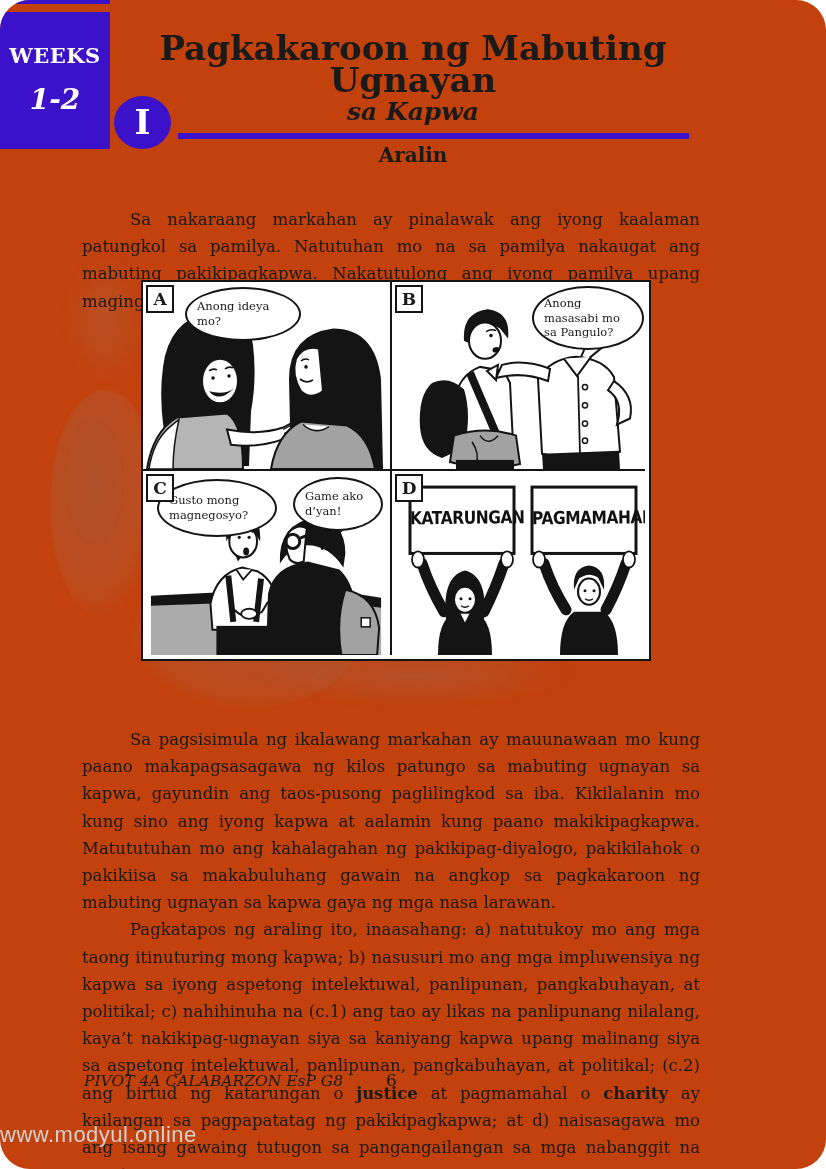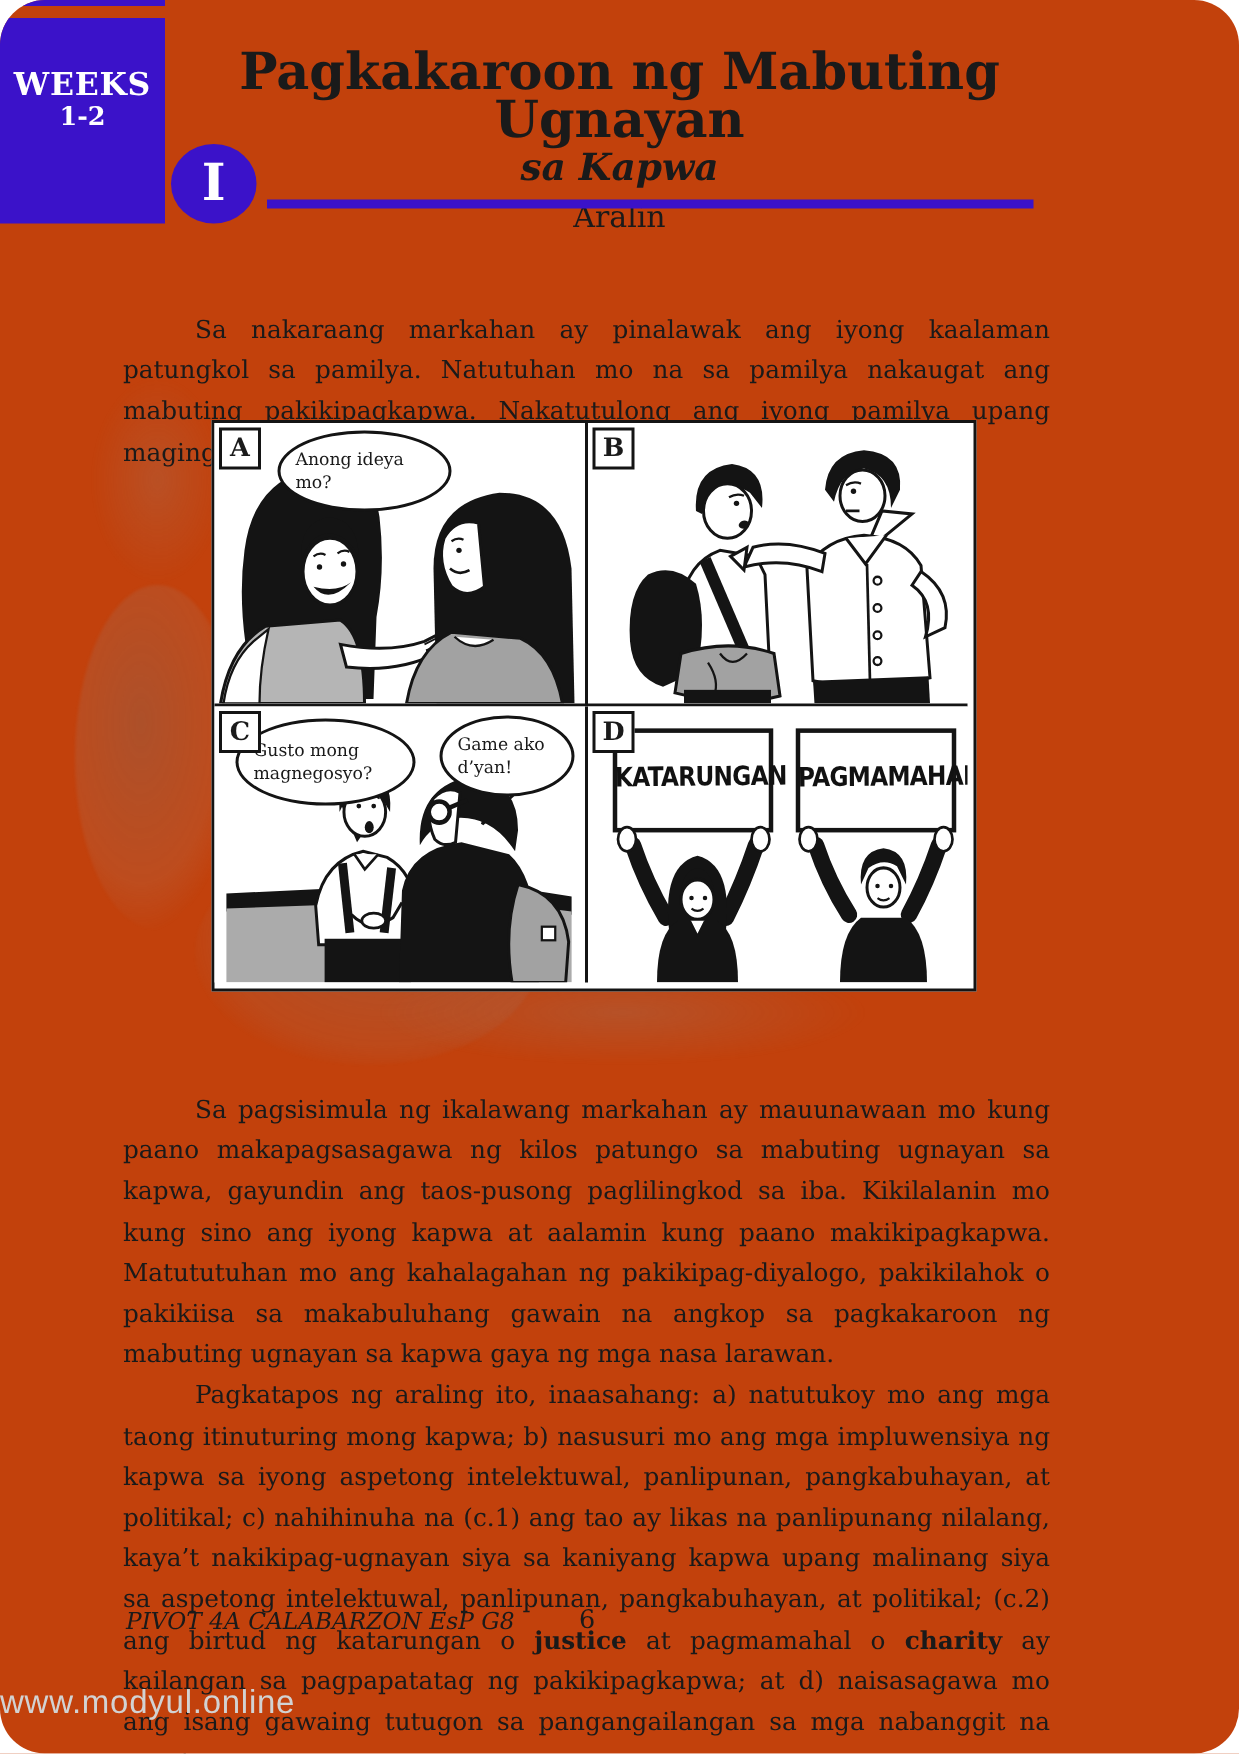--- a/index.html
+++ b/index.html
@@ -4,28 +4,28 @@
 <style>
   html,body{margin:0;padding:0;background:#fff;}
   #page{position:relative;width:826px;height:1169px;background:#c2410c;overflow:hidden;
         font-family:"DejaVu Serif","Liberation Serif",serif;color:#1a1a1a;border-radius:30px;}
 
   
   .top-strip{position:absolute;left:0;top:0;width:110px;height:4px;background:#3b12c9;}
   .weeks-box{position:absolute;left:0;top:12px;width:110px;height:137px;background:#3b12c9;
              color:#fff;text-align:center;font-weight:bold;}
   .weeks-box .w1{font-size:21px;margin-top:31px;letter-spacing:.5px;}
-  .weeks-box .w2{font-size:17px;margin-top:0;}
+  .weeks-box .w2{font-size:28px;margin-top:15px;font-style:italic;}
   .lesson-circle{position:absolute;left:114px;top:96px;width:57px;height:53px;border-radius:50%;
                  background:#3b12c9;color:#fff;font-size:34px;font-weight:bold;text-align:center;
                  line-height:52px;}
   .title-block{position:absolute;left:116px;top:32px;width:594px;text-align:center;}
   .title-line1{font-size:34px;font-weight:bold;line-height:32px;}
   .title-line2{font-size:25px;font-weight:bold;line-height:32px;font-style:italic;}
-  .subtitle{font-size:20px;line-height:28px;margin-top:2px;}
+  .subtitle{font-size:20px;line-height:28px;margin-top:13px;font-weight:bold;}
   .divider{position:absolute;left:178px;top:133px;width:511px;height:6px;background:#3b12c9;}
 
   
   .bodytext{position:absolute;left:82px;width:618px;font-size:16.5px;line-height:27.2px;
             text-align:justify;}
   .p1{top:158px;margin-top:48px;}
   .p23{top:698px;margin-top:28px;}
   .indent{text-indent:48px;}
   .bodytext p{margin:0;}
 
@@ -152,20 +152,21 @@
         <circle cx="193" cy="104" r="2.6" fill="#fff" stroke="#141414" stroke-width="1.5"></circle>
         <circle cx="193" cy="122" r="2.6" fill="#fff" stroke="#141414" stroke-width="1.5"></circle>
         <circle cx="193" cy="140" r="2.6" fill="#fff" stroke="#141414" stroke-width="1.5"></circle>
         <circle cx="193" cy="157" r="2.6" fill="#fff" stroke="#141414" stroke-width="1.5"></circle>
         <path d="M158,86 Q132,76 110,82 L104,95 Q130,88 156,98 Z" fill="#fff" stroke="#141414" stroke-width="2"></path>
         <path d="M106,82 L95,88 L104,97 Z" fill="#fff" stroke="#141414" stroke-width="2"></path>
         <path d="M222,98 Q243,112 238,135 L225,141 Q232,118 216,107 Z" fill="#fff" stroke="#141414" stroke-width="2"></path>
         <path d="M150,170 L227,167 L228,185 L151,185 Z" fill="#141414"></path>
       </svg>
       <div class="panel-label">B</div>
+      <div class="bubble bub-b">Anong masasabi mo sa Pangulo?</div>
     </div>
 
     <div class="panel c">
       <svg viewBox="0 0 249 183" preserveAspectRatio="none">
         <path d="M84,60 L96,88 L114,62 Z" fill="#fff" stroke="#141414" stroke-width="2"></path>
         <path d="M190,50 L180,78 L208,52 Z" fill="#fff" stroke="#141414" stroke-width="2"></path>
         <path d="M8,124 L176,116 L240,126 L240,138 L176,130 L8,136 Z" fill="#141414"></path>
         <path d="M8,134 L176,128 L240,136 L240,183 L8,183 Z" fill="#ababab"></path>
         <path d="M84,70 Q82,46 101,43 Q120,46 118,70 L111,58 Q101,52 90,58 Z" fill="#141414"></path>
         <ellipse cx="101" cy="70" rx="14" ry="16" fill="#fff" stroke="#141414" stroke-width="2"></ellipse>

